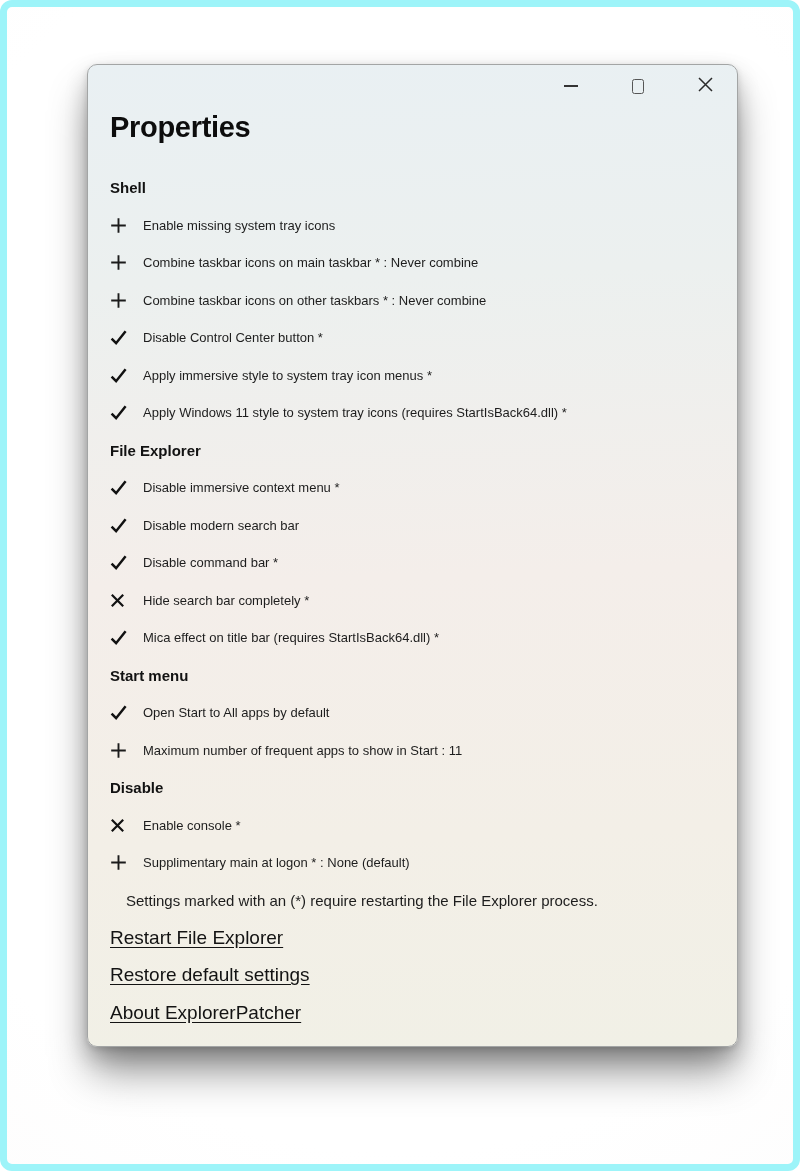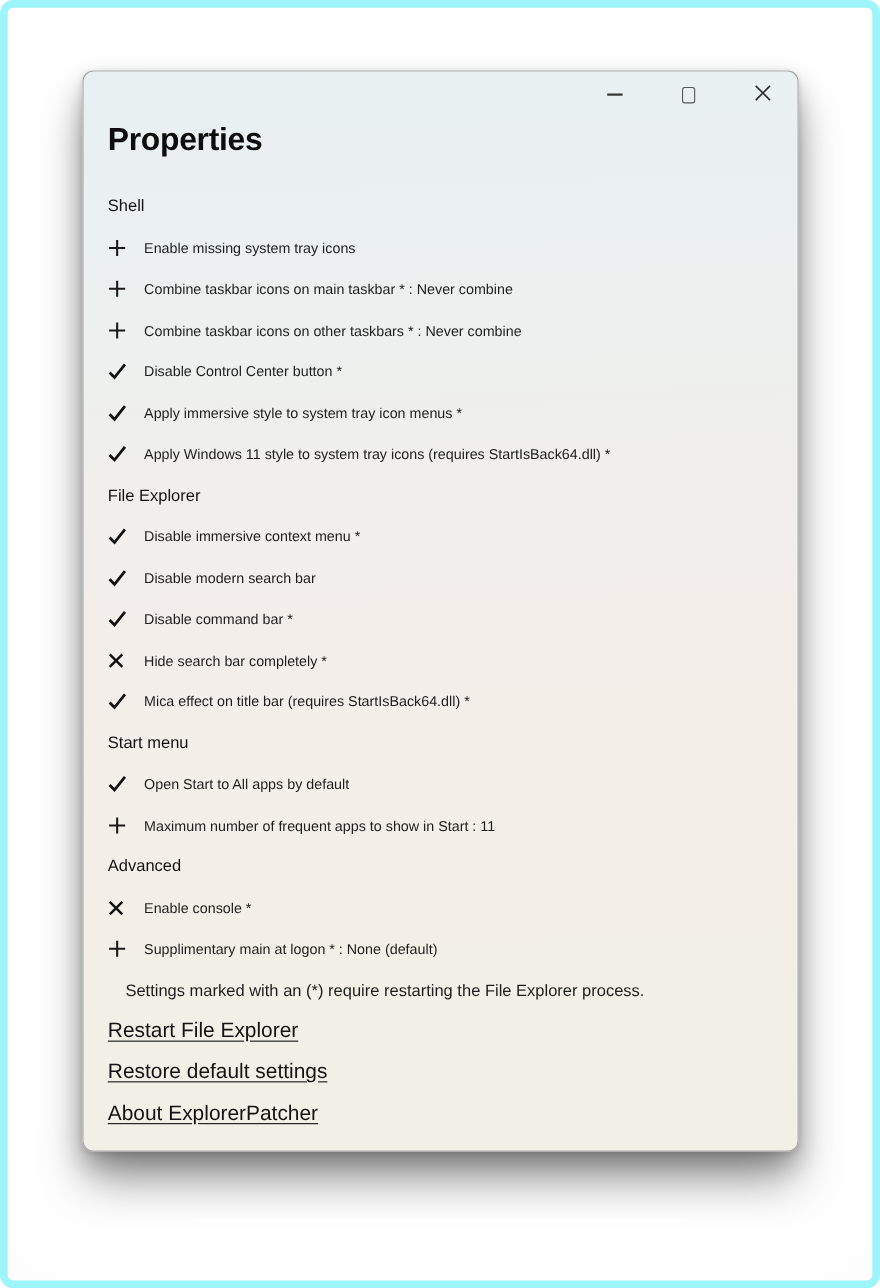--- a/index.html
+++ b/index.html
@@ -18,21 +18,21 @@
     pointer-events: none;
     z-index: 50;
   }
   .stage {
     position: absolute; inset: 7px;
     background: radial-gradient(120% 90% at 50% 45%, #ffffff 60%, #fbfafa 100%);
   }
   
   .window {
     position: absolute;
-    left: 68px; top: 57px;            
+    left: 80px; top: 57px;            
     width: 651px; height: 983px;
     border-radius: 10px;
     border: 1px solid #a3a5a5;
     background: linear-gradient(178deg,
       #e9f0f3 0%, #ecf0ef 22%, #f4eeea 52%, #f3efe7 78%, #f1f0e6 100%);
     box-shadow:
       0 28px 42px -4px rgba(0,0,0,0.42),
       0 10px 22px rgba(0,0,0,0.20),
       0 2px 6px rgba(0,0,0,0.12);
   }
@@ -53,21 +53,21 @@
     position: absolute; left: 22px; top: 46px;
     font-size: 29px; font-weight: 700; color: #0d0d0d;
     letter-spacing: -0.3px;
   }
   
   .rows {
     position: absolute; left: 22px; right: 20px; top: 104px;
     display: flex; flex-direction: column;
   }
   .row { height: 37.5px; display: flex; align-items: center; }
-  .row.section-header { font-weight: 400; font-size: 15px; color: #121212; }
+  .row.section-header { font-weight: 700; font-size: 15px; color: #121212; }
   .row.item { font-size: 13px; color: #1d1d1d; cursor: default; }
   .row.item .icon {
     width: 21px; margin-right: 12px;
     display: inline-flex; align-items: center; justify-content: flex-start;
   }
   .row.item .icon svg { display: block; }
   .row.note { font-size: 15px; color: #1d1d1d; margin-left: 16px; }
   .row.link a {
     font-size: 19px; color: #131313;
     text-decoration: underline;
@@ -208,21 +208,21 @@
         </div>
         <div class="row item">
           <span class="icon">
             <svg width="17" height="17" viewBox="0 0 17 17">
               <path d="M8.5 1.2 V15.8 M1.2 8.5 H15.8" stroke="#1b1b1b" stroke-width="1.9" fill="none"></path>
             </svg>
           </span>
           <span>Maximum number of frequent apps to show in Start : 11</span>
         </div>
         <div class="row section-header">
-          <span>Advanced</span>
+          <span>Disable</span>
         </div>
         <div class="row item">
           <span class="icon">
             <svg width="15" height="15" viewBox="0 0 15 15">
               <path d="M1.8 1.8 L13.2 13.2 M13.2 1.8 L1.8 13.2" stroke="#111" stroke-width="2.2" fill="none"></path>
             </svg>
           </span>
           <span>Enable console *</span>
         </div>
         <div class="row item">

